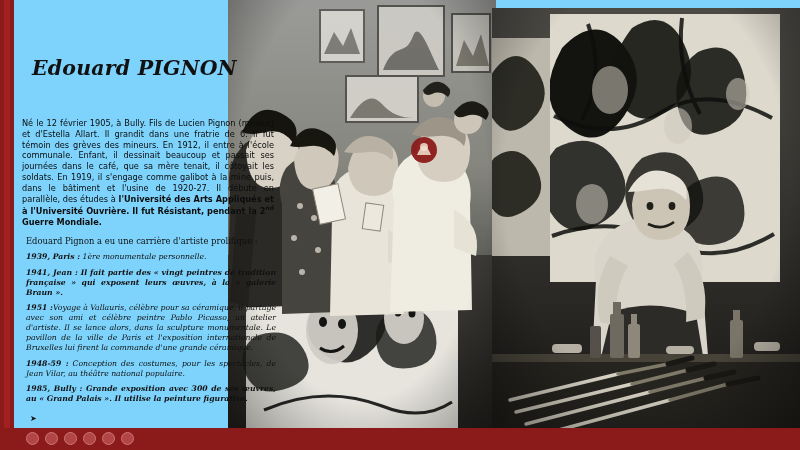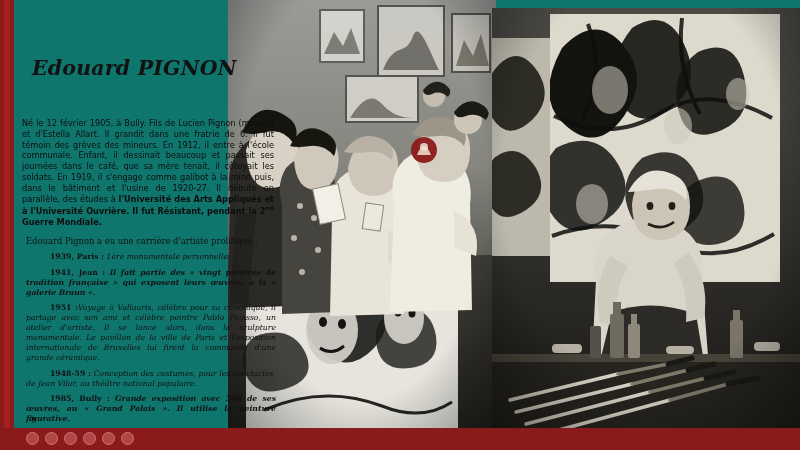--- a/index.html
+++ b/index.html
@@ -10,21 +10,21 @@
     width: 800px;
     height: 450px;
     overflow: hidden;
     background: #ffffff;
     font-family: "Liberation Sans", sans-serif;
   }
   .slide {
     position: relative;
     width: 800px;
     height: 450px;
-    background: #0f766e;
+    background: #7dd3fc;
     overflow: hidden;
   }
 
   
   .accent-bar {
     position: absolute;
     left: 0;
     top: 0;
     width: 14px;
     height: 450px;
@@ -93,22 +93,22 @@
   }
   .entry {
     font-family: "DejaVu Serif", serif;
     font-size: 7.7px;
     line-height: 1.3;
     color: #111111;
     margin-bottom: 5.5px;
     text-align: justify;
   }
   .entry .lead {
+    font-style: italic;
     font-weight: bold;
-    margin-left: 24px;
   }
   .entry .ital { font-style: italic; }
   .entry .italbold { font-style: italic; font-weight: bold; }
 
   .footer-note {
     position: absolute;
     left: 10px;
     top: 413px;
     width: 244px;
     display: flex;

